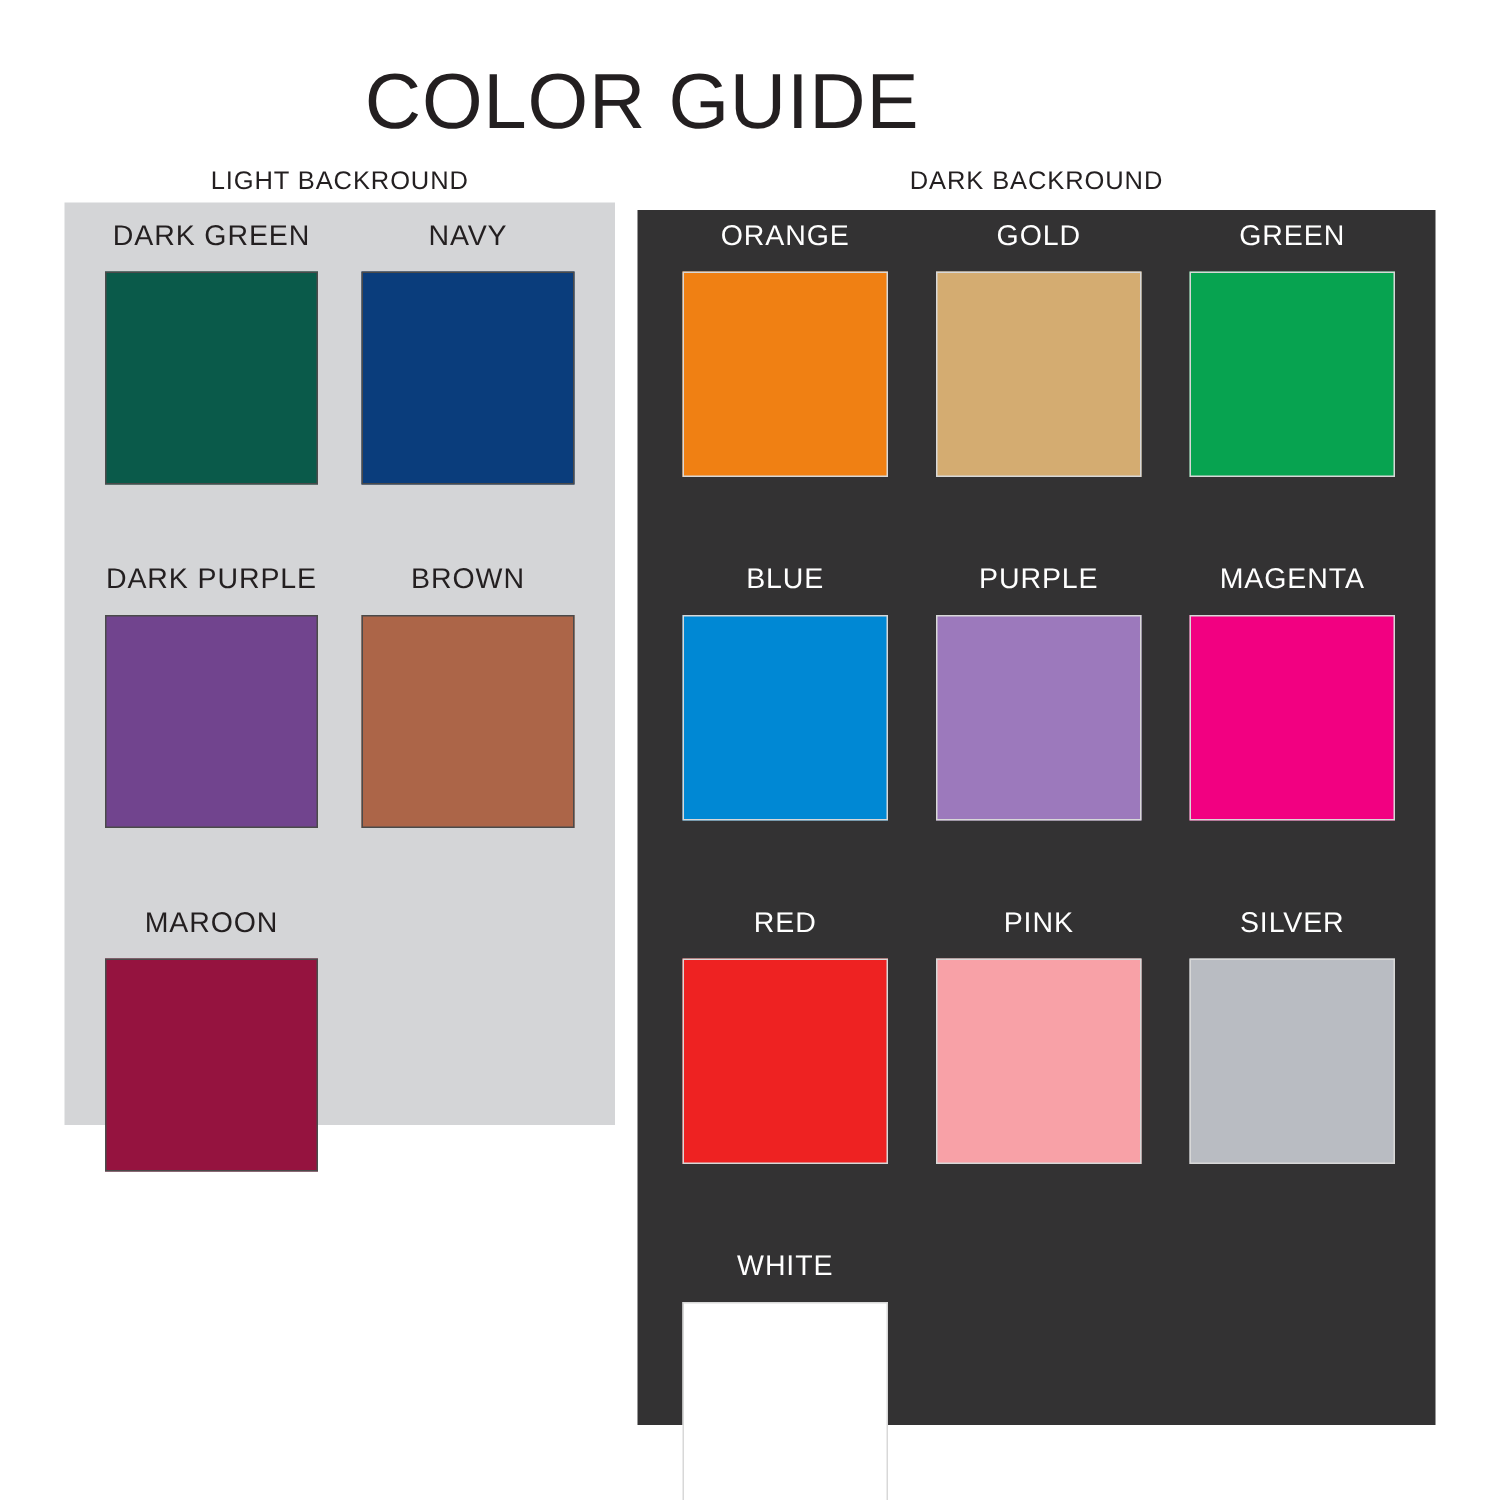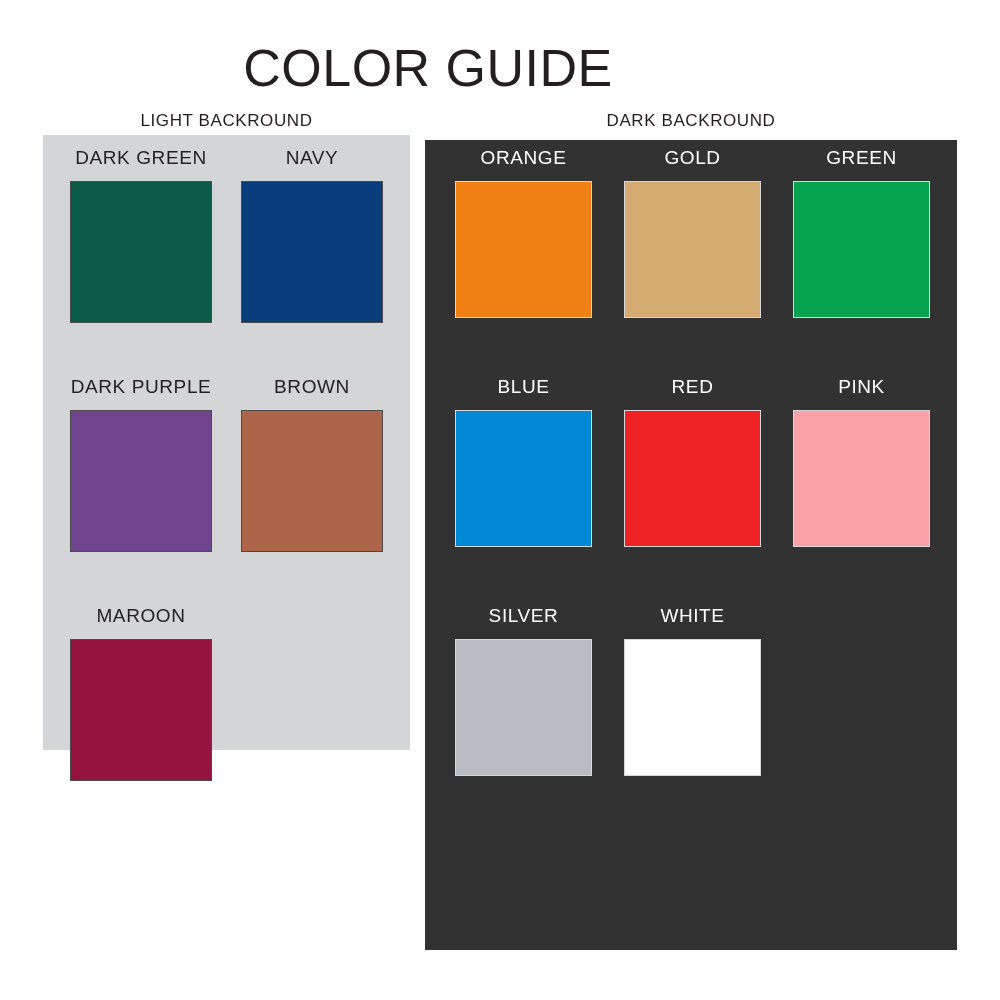--- a/index.html
+++ b/index.html
@@ -173,20 +173,28 @@
     </div>
     <div class="swatch-cell">
       <span class="swatch-label">GREEN</span>
       <span class="swatch-chip" style="background-color: rgb(7, 163, 80);"></span>
     </div>
     <div class="swatch-cell">
       <span class="swatch-label">BLUE</span>
       <span class="swatch-chip" style="background-color: rgb(0, 136, 212);"></span>
     </div>
     <div class="swatch-cell">
+      <span class="swatch-label">PURPLE</span>
+      <span class="swatch-chip" style="background-color: rgb(156, 121, 188);"></span>
+    </div>
+    <div class="swatch-cell">
+      <span class="swatch-label">MAGENTA</span>
+      <span class="swatch-chip" style="background-color: rgb(242, 0, 129);"></span>
+    </div>
+    <div class="swatch-cell">
       <span class="swatch-label">RED</span>
       <span class="swatch-chip" style="background-color: rgb(238, 34, 34);"></span>
     </div>
     <div class="swatch-cell">
       <span class="swatch-label">PINK</span>
       <span class="swatch-chip" style="background-color: rgb(248, 161, 167);"></span>
     </div>
     <div class="swatch-cell">
       <span class="swatch-label">SILVER</span>
       <span class="swatch-chip" style="background-color: rgb(185, 188, 194);"></span>

